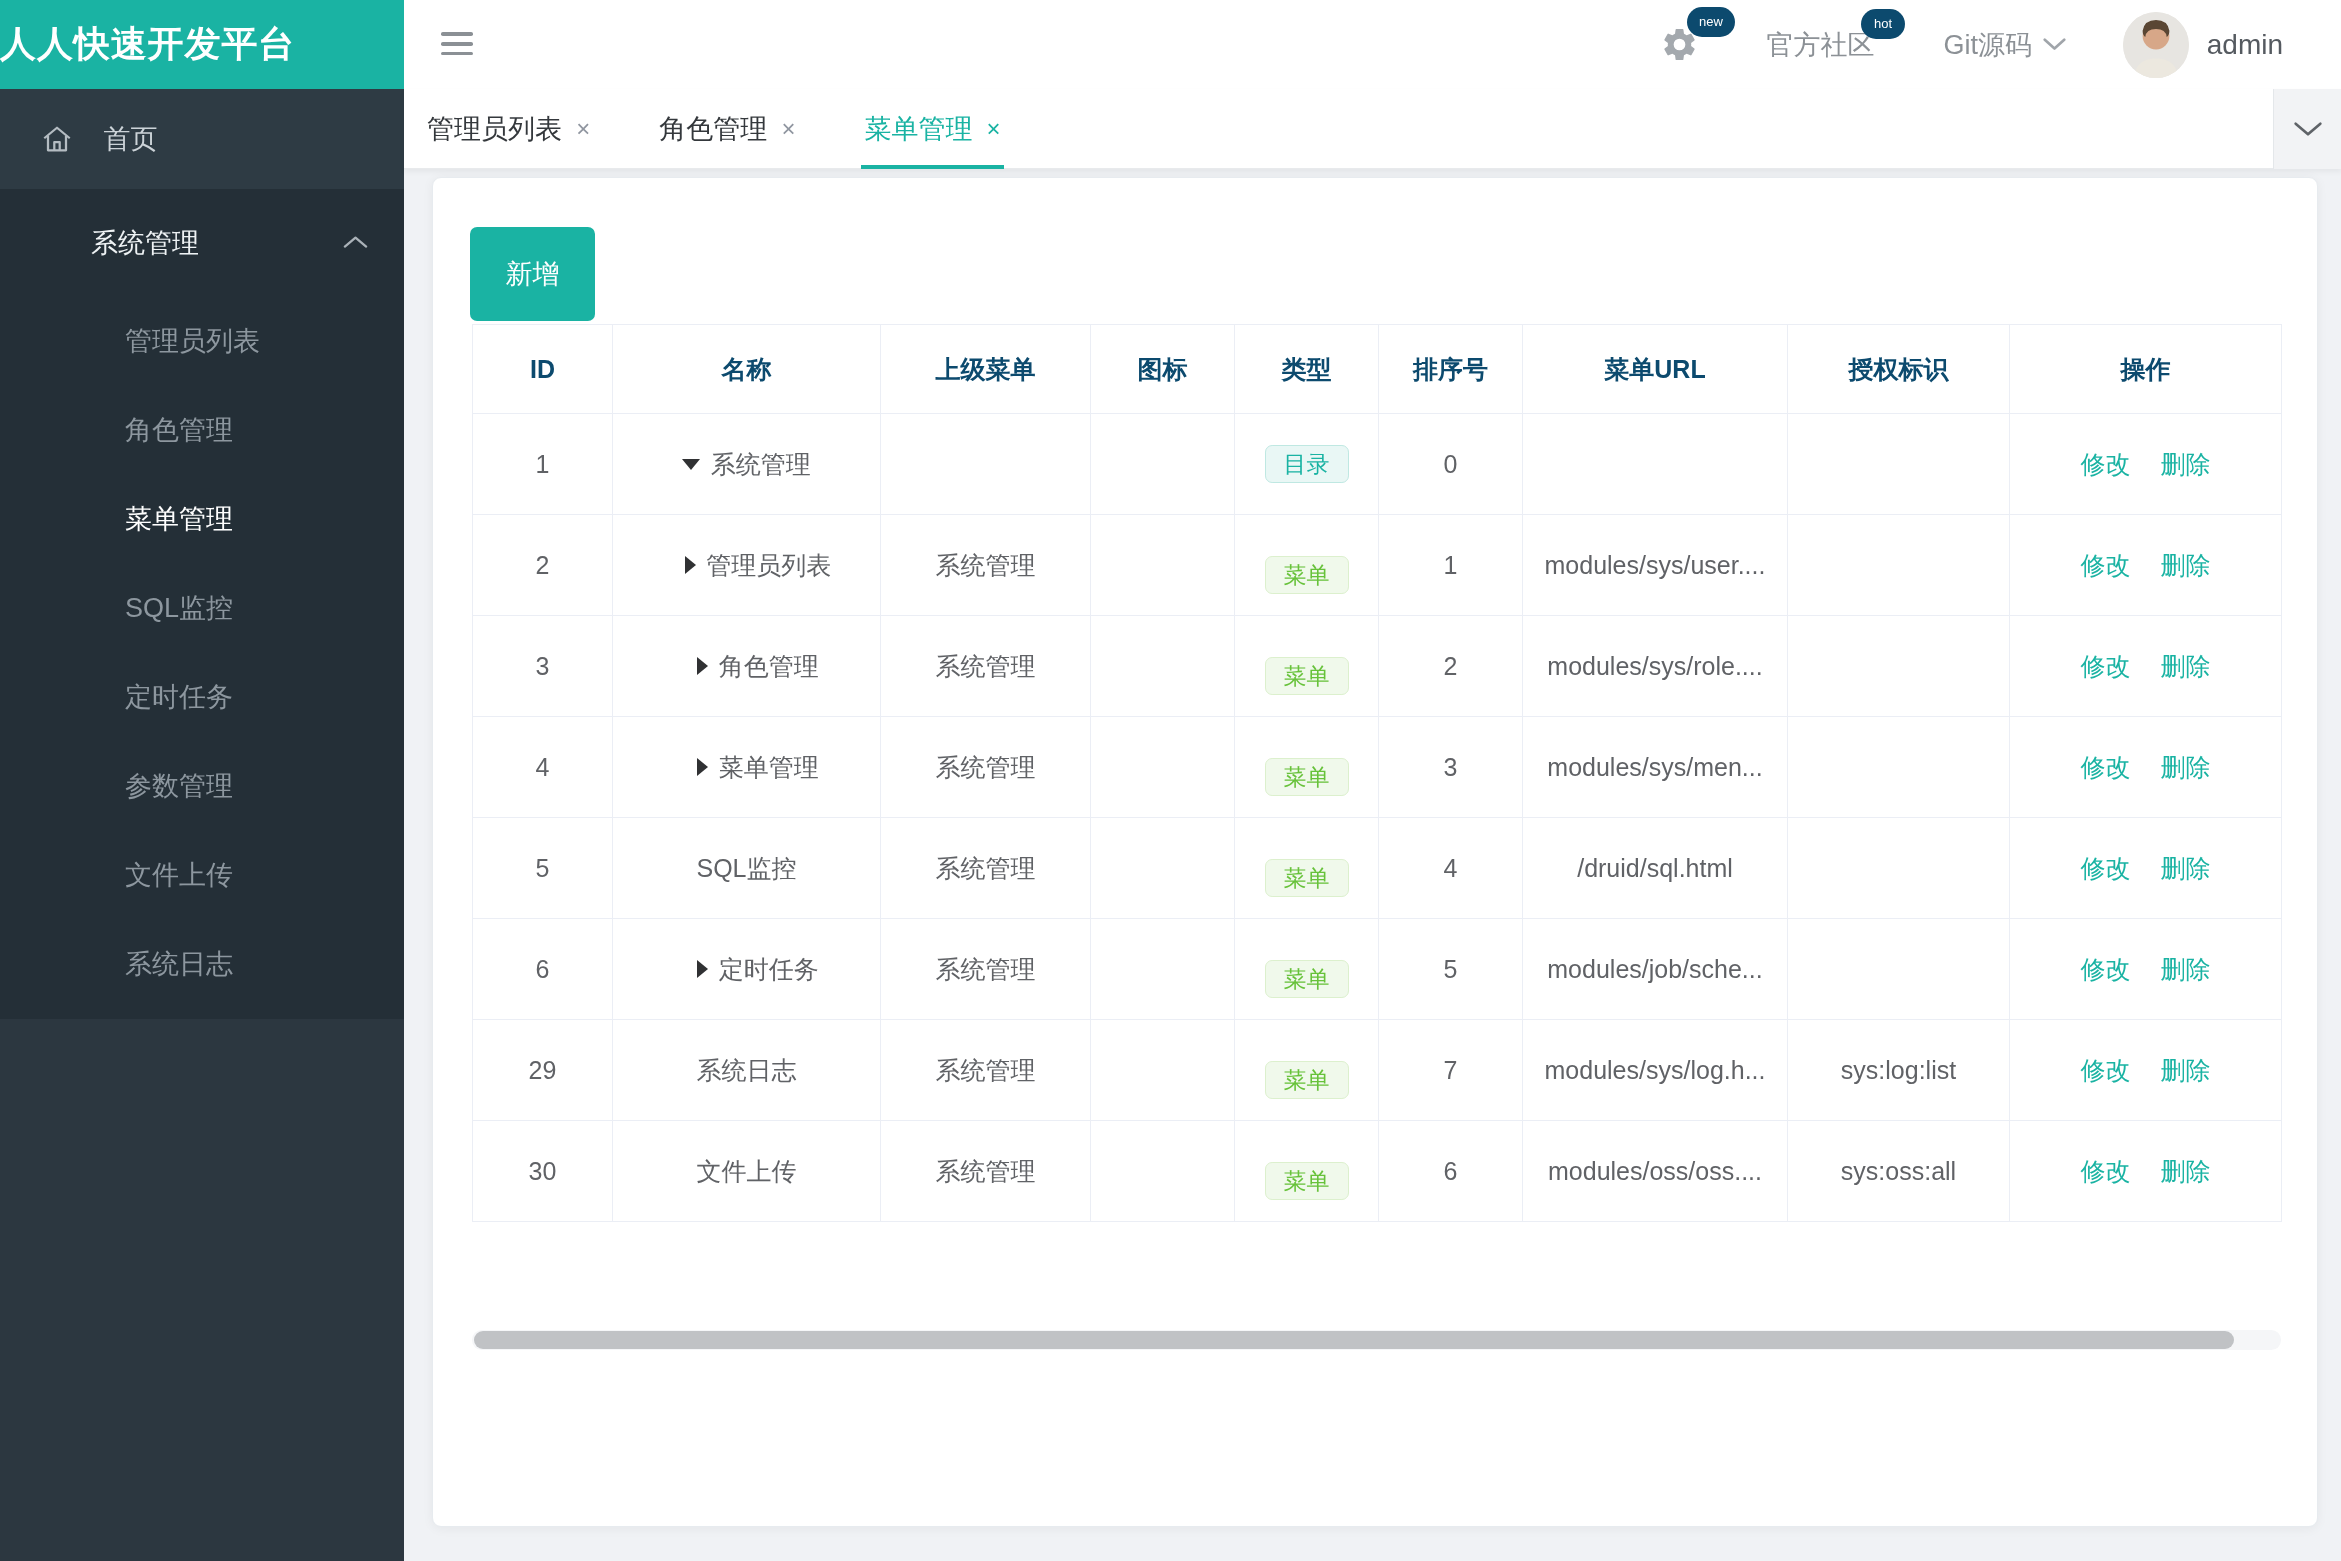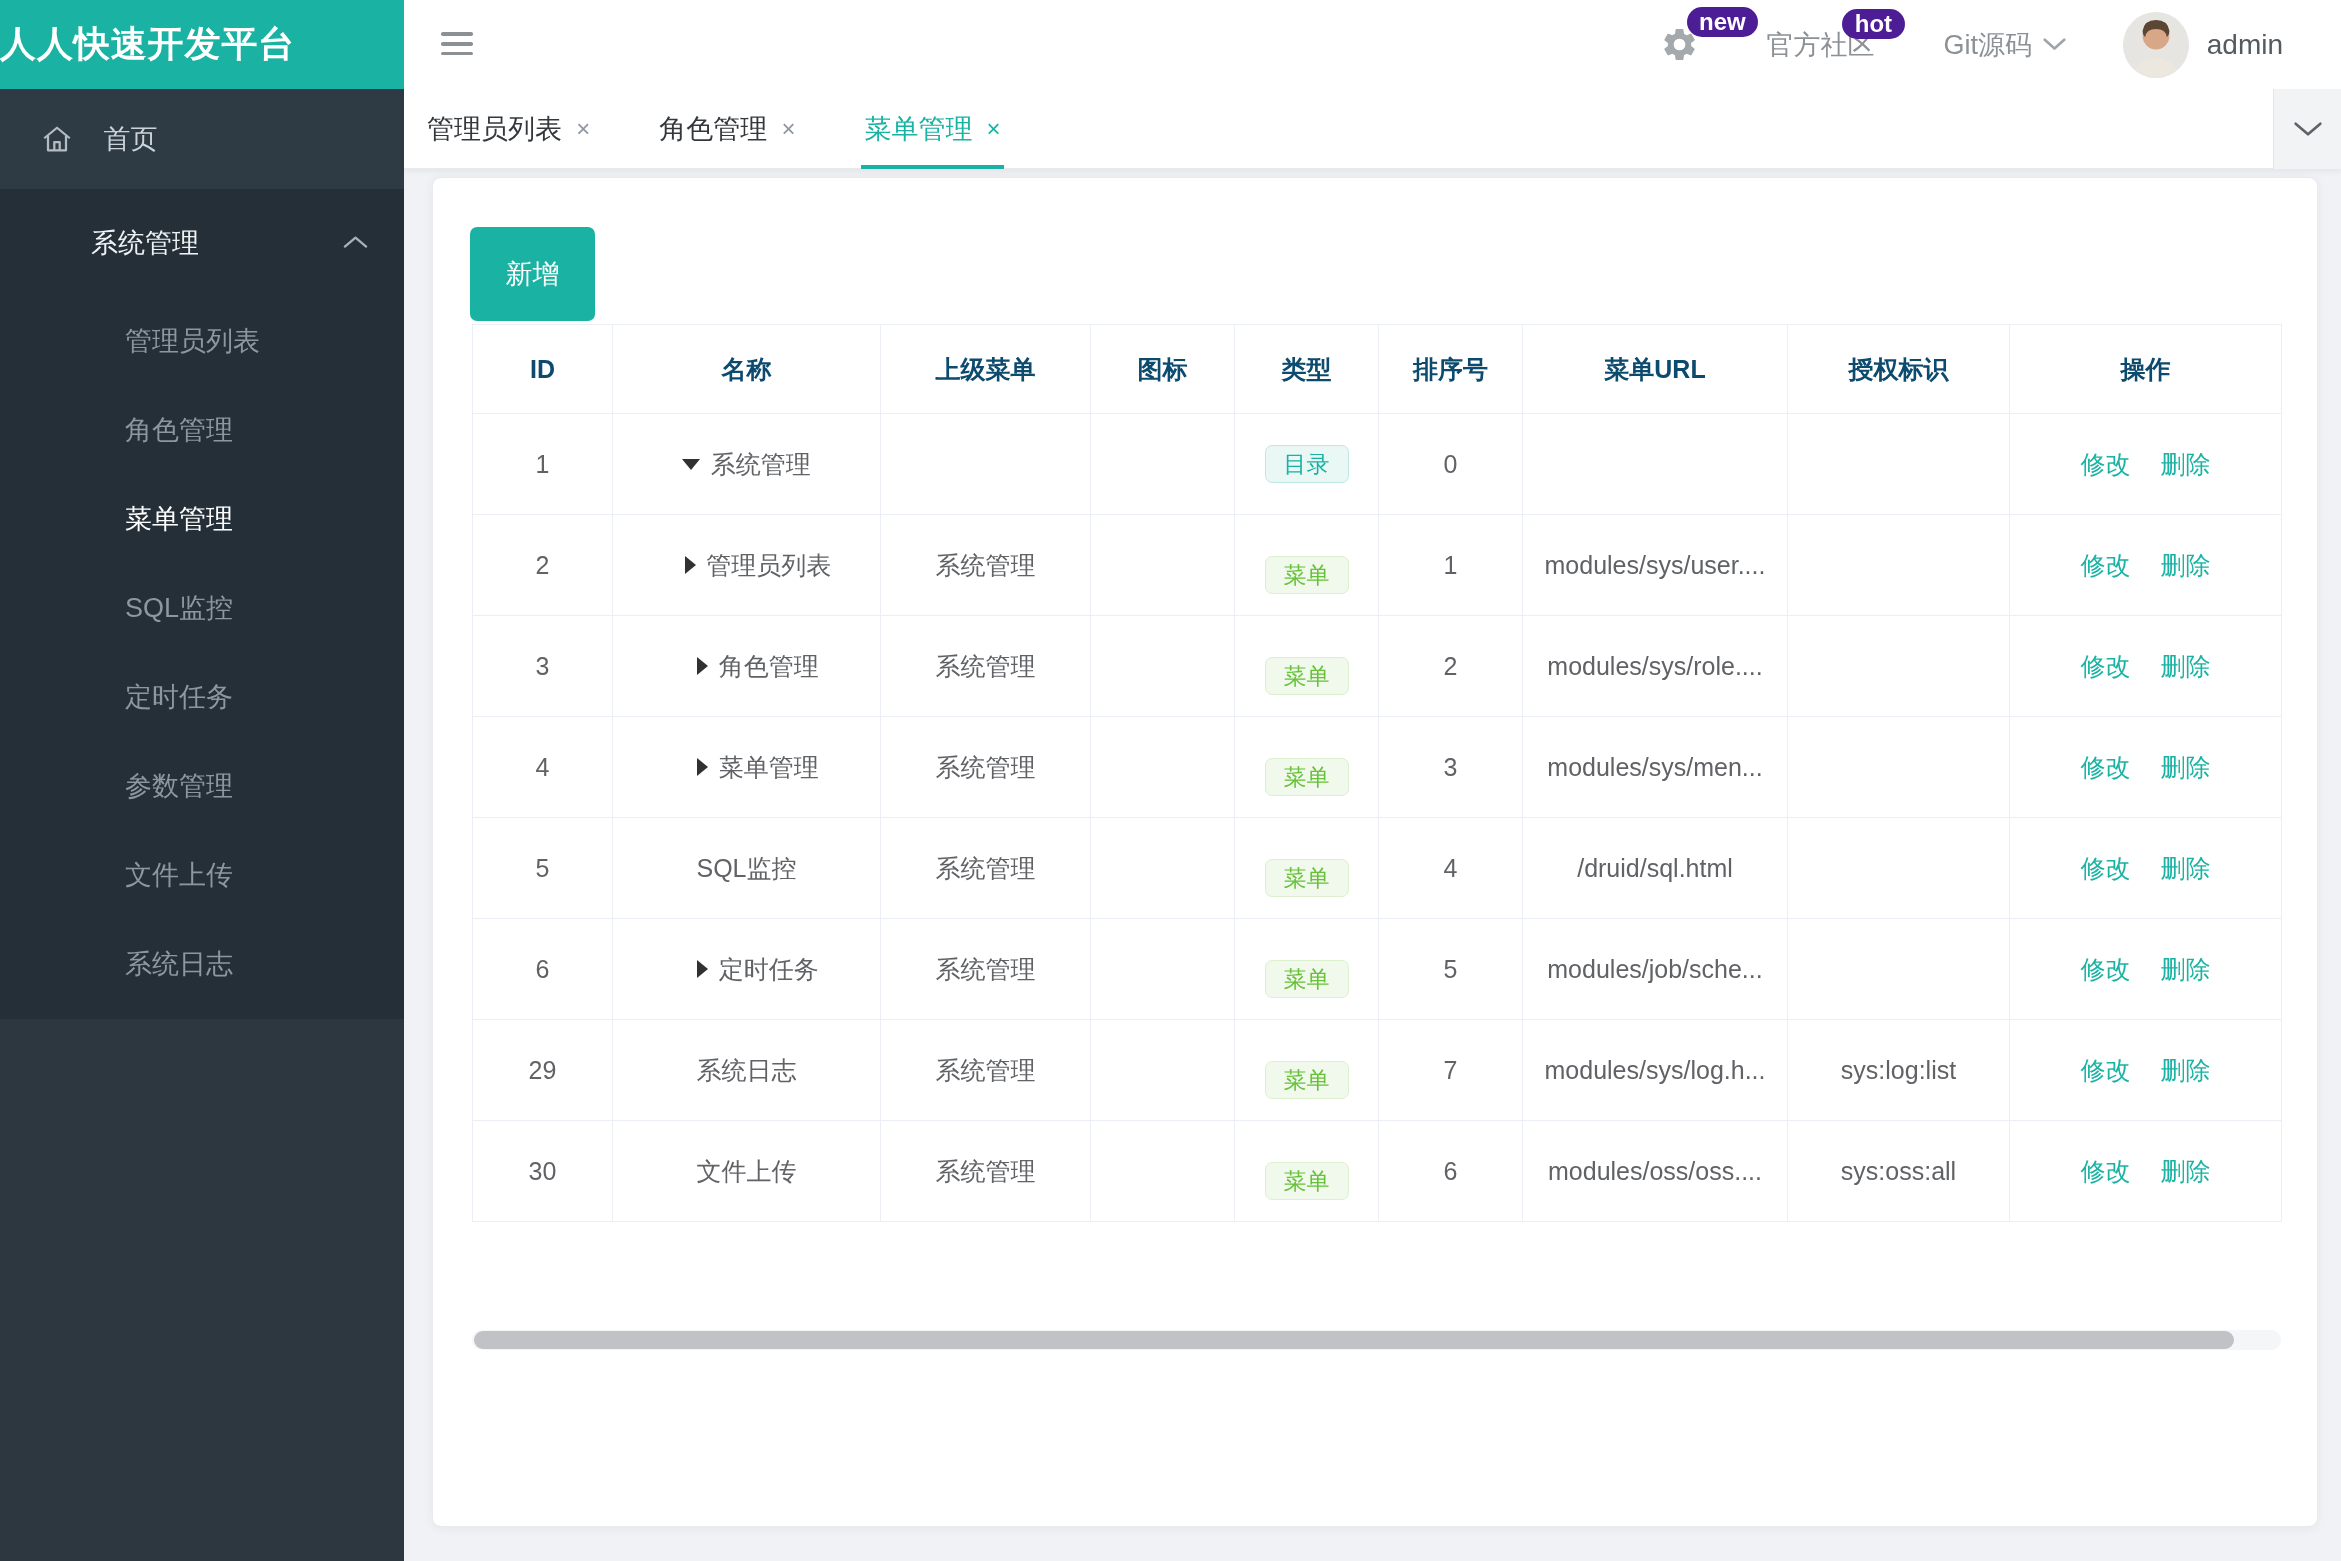--- a/index.html
+++ b/index.html
@@ -9,21 +9,21 @@
 
   
   .logo { position:absolute; left:0; top:0; width:404px; height:89px; background:#1ab3a3;
           color:#fff; font-size:36px; font-weight:bold; display:flex; align-items:center; letter-spacing:0.9px; }
   .topbar { position:absolute; left:404px; top:0; right:0; height:89px; background:#fff; }
   .hamburger { position:absolute; left:37px; top:26px; width:34px; height:37px; cursor:pointer; }
   .hamburger i { display:block; width:32px; height:3.6px; background:#8b9095; border-radius:1.8px; margin:6.2px 0; }
   .top-right { position:absolute; right:0; top:0; height:89px; display:flex; align-items:center; padding-right:59px; }
   .top-item { display:flex; align-items:center; color:#8c9196; font-size:27px; cursor:pointer; }
   .rel { position:relative; }
-  .mini-badge { position:absolute; top:-18px; left:27px; background:#4c1d95; color:#fff; font-size:24px; font-weight:bold;
+  .mini-badge { position:absolute; top:-18px; left:27px; background:#0c4a6e; color:#fff; font-size:13px; font-weight:normal;
                 line-height:19.6px; padding:5.3px 12.5px; border-radius:16px; white-space:nowrap; }
   .gear-wrap { margin-right:68px; }
   .community { margin-right:69px; }
   .git { margin-right:57px; }
   .chev-small { margin-left:10.7px; }
   .avatar { width:66px; height:66px; border-radius:50%; overflow:hidden; background:#e9e7e3; margin-right:18px; cursor:pointer; flex:none; }
   .admin-name { color:#555a60; font-size:28px; cursor:pointer; }
 
   
   .sidebar { position:absolute; left:0; top:89px; width:404px; bottom:0; background:#2c3740; }

